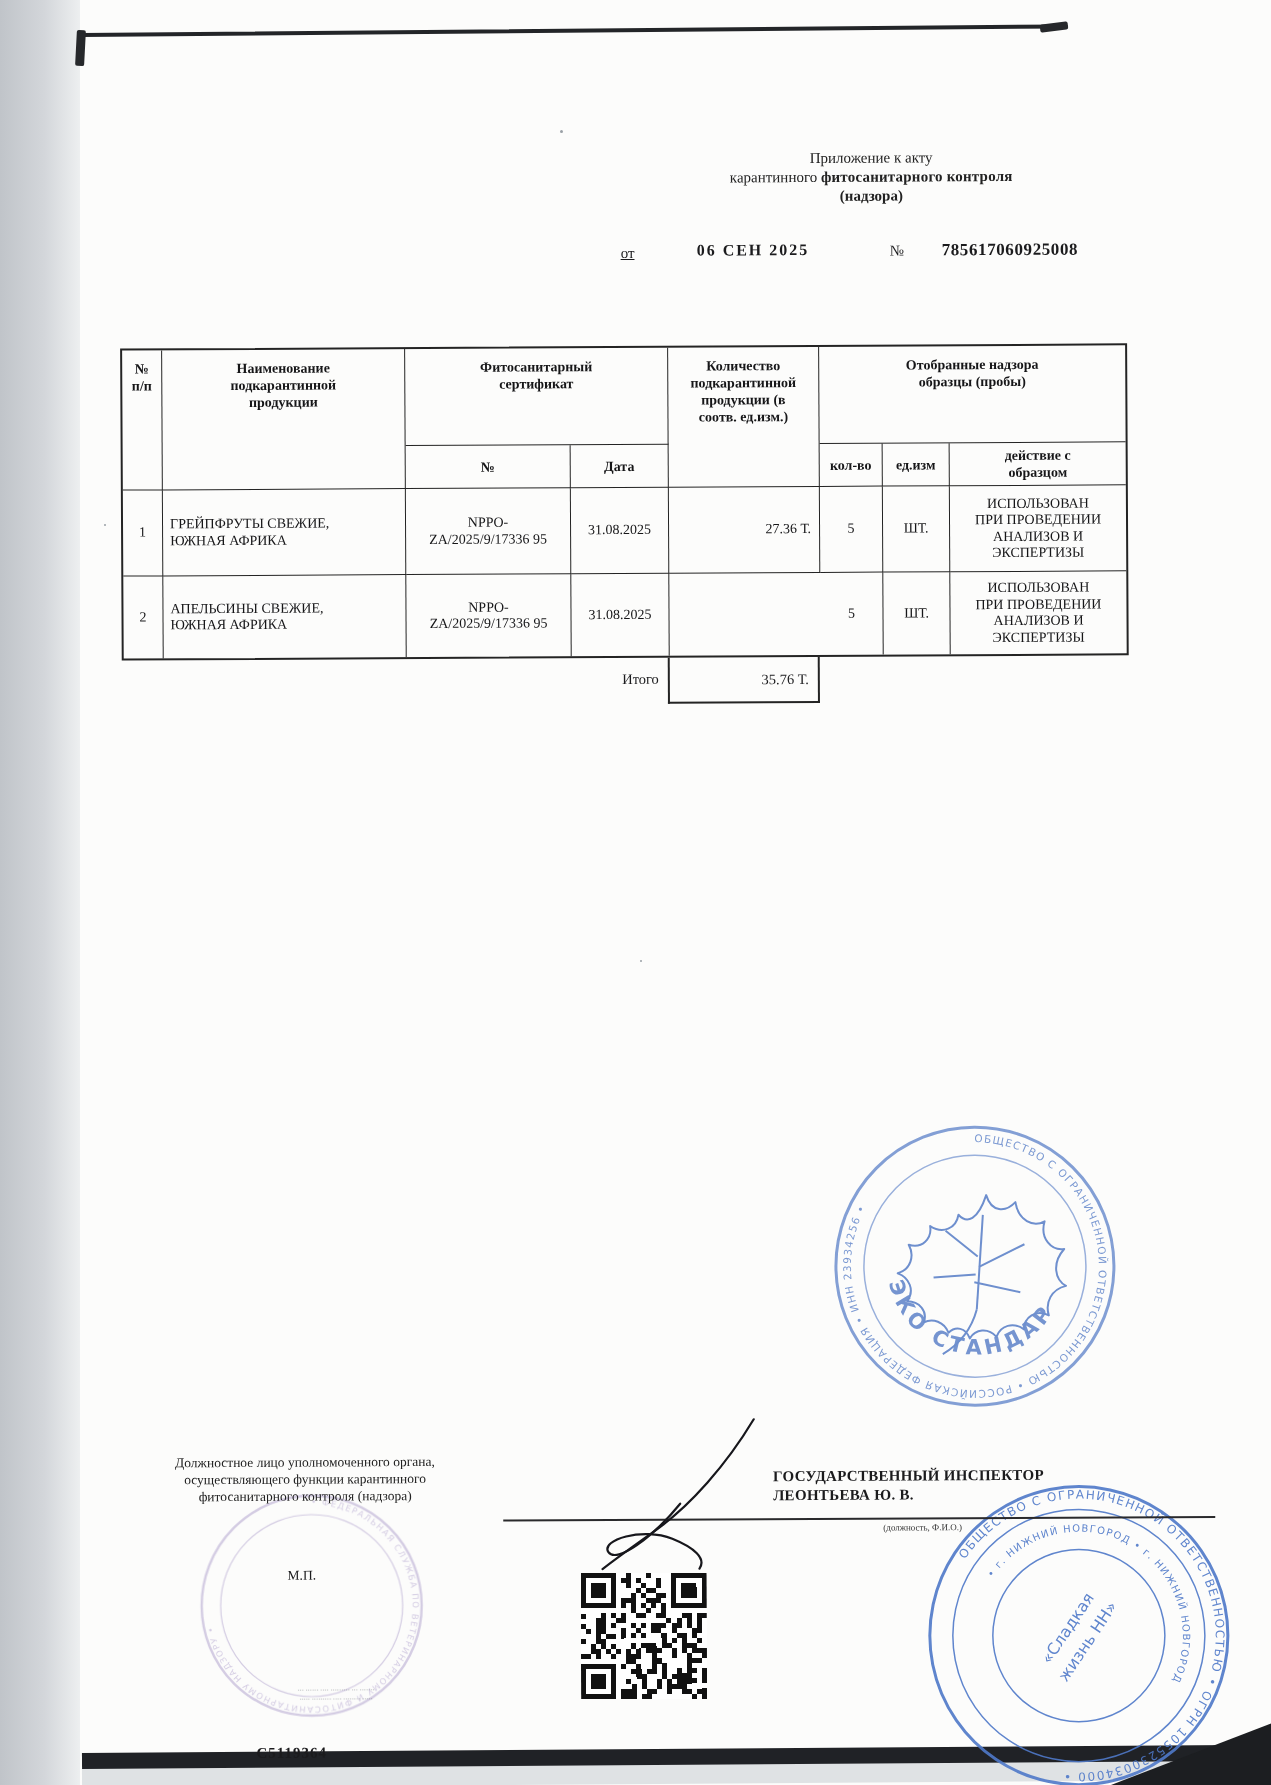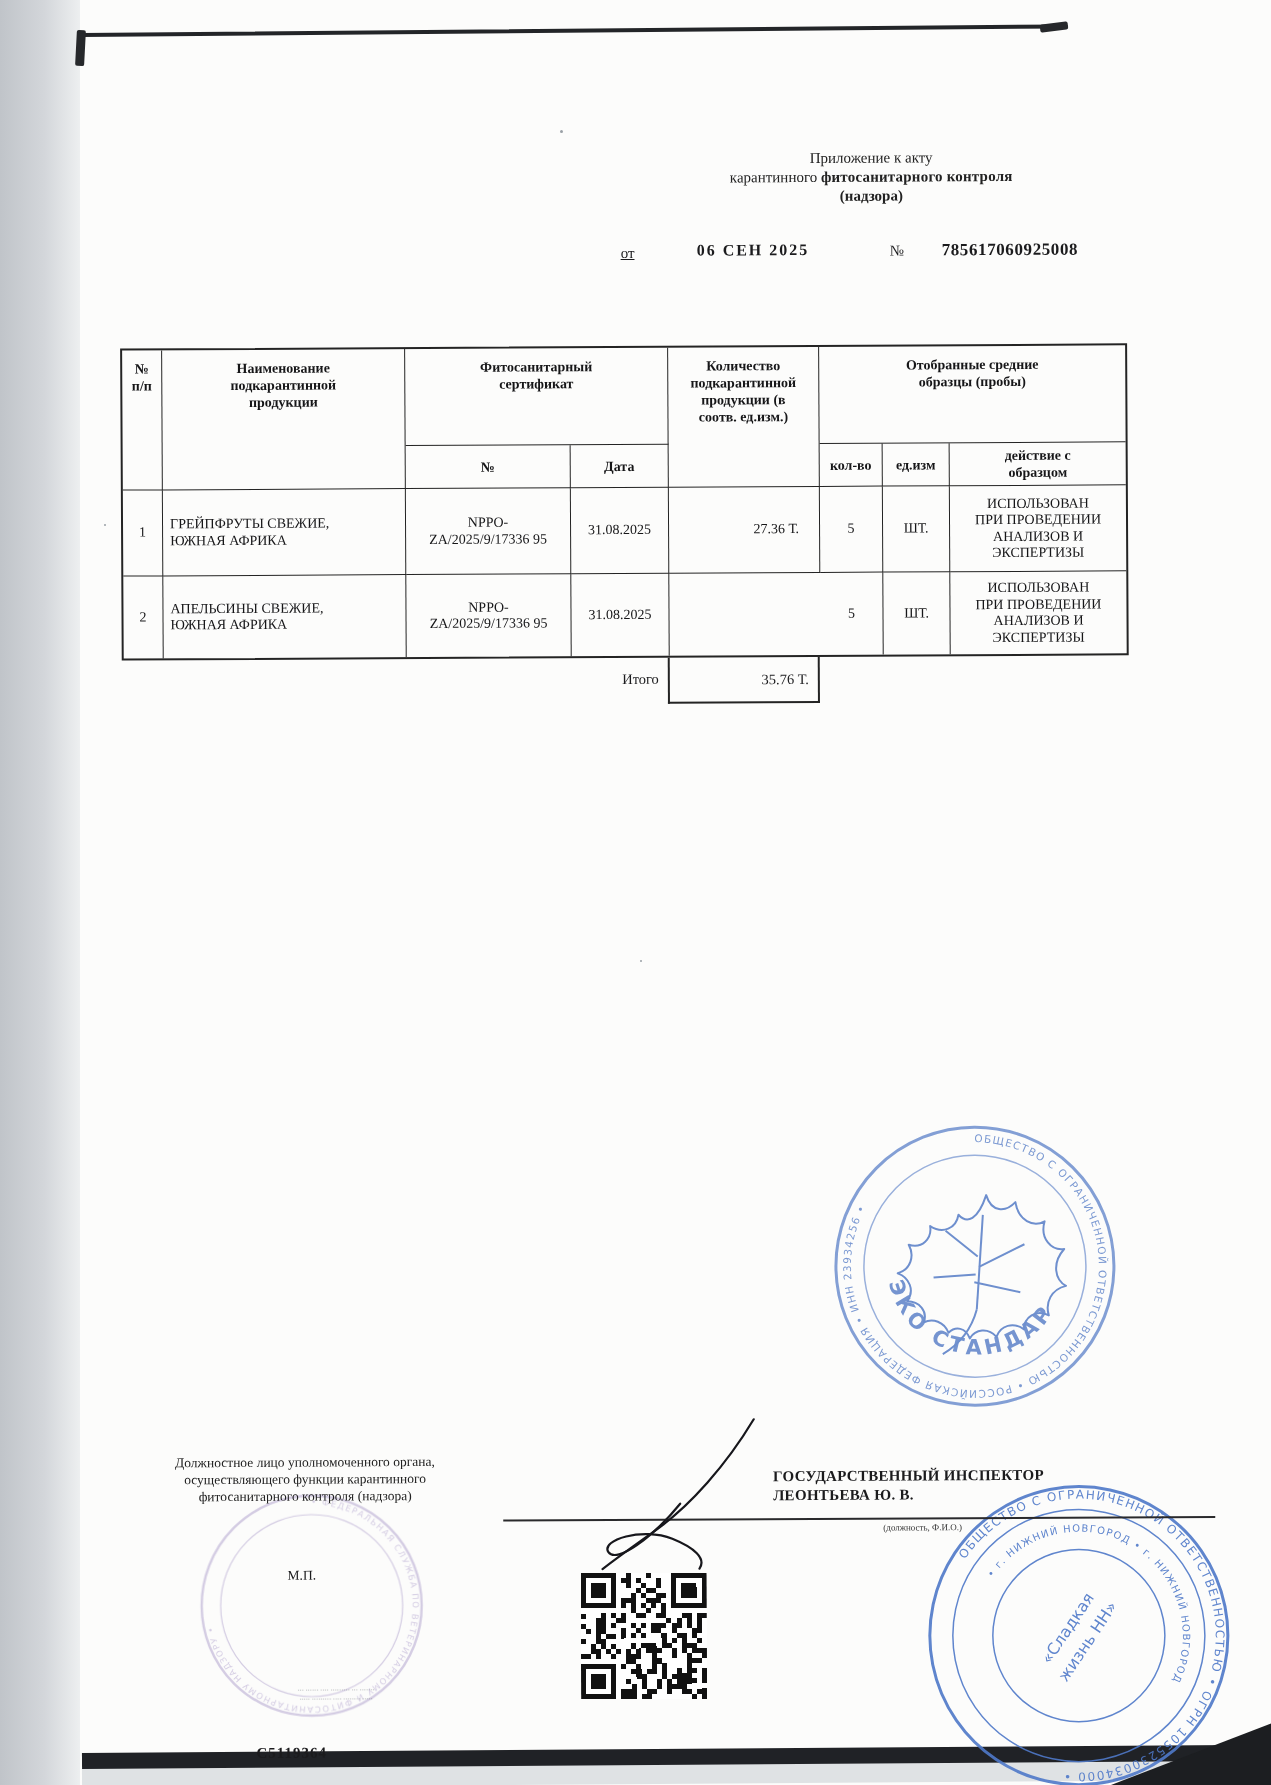--- a/index.html
+++ b/index.html
@@ -41,21 +41,21 @@
     grid-template-rows:97px 43px 86px 82px;
     font-size:14px;color:#161618;background:transparent;}
   .cell{border-right:1.8px solid #242424;border-bottom:1.8px solid #242424;
     display:flex;flex-direction:column;align-items:center;justify-content:center;
     text-align:center;line-height:16.5px;overflow:hidden;}
   .cell.last-col{border-right:none;}
   .cell.last-row{border-bottom:none;}
   .th{font-weight:bold;justify-content:flex-start;padding-top:10px;line-height:17px;}
   .th2{justify-content:center;padding-top:0;}
   .td-name{align-items:flex-start;justify-content:center;text-align:left;padding-left:7px;}
-  .td-qty{align-items:flex-end;padding-right:20px;}
+  .td-qty{align-items:flex-end;padding-right:8px;}
   .c-no{grid-column:1;grid-row:1/3;}
   .c-name{grid-column:2;grid-row:1/3;}
   .c-cert{grid-column:3/5;grid-row:1;}
   .c-qty{grid-column:5;grid-row:1/3;}
   .c-samples{grid-column:6/9;grid-row:1;}
   .totalbox{left:669px;top:658px;width:152px;height:46px;border:2.2px solid #242424;border-top:none;
     display:flex;align-items:center;justify-content:flex-end;padding-right:9px;box-sizing:border-box;
     font-size:14.5px;}
   .totallabel{left:538px;top:671px;width:122px;text-align:right;font-size:14.5px;}
   
@@ -120,21 +120,21 @@
       <span>Фитосанитарный</span>
       <span>сертификат</span>
     </div>
     <div class="cell th c-qty">
       <span>Количество</span>
       <span>подкарантинной</span>
       <span>продукции (в</span>
       <span>соотв. ед.изм.)</span>
     </div>
     <div class="cell th c-samples last-col">
-      <span>Отобранные средние</span>
+      <span>Отобранные надзора</span>
       <span>образцы (пробы)</span>
     </div>
 
     <div class="cell th th2" style="grid-column:3;grid-row:2;">
       <span>№</span>
     </div>
     <div class="cell th th2" style="grid-column:4;grid-row:2;">
       <span>Дата</span>
     </div>
     <div class="cell th th2" style="grid-column:6;grid-row:2;">

